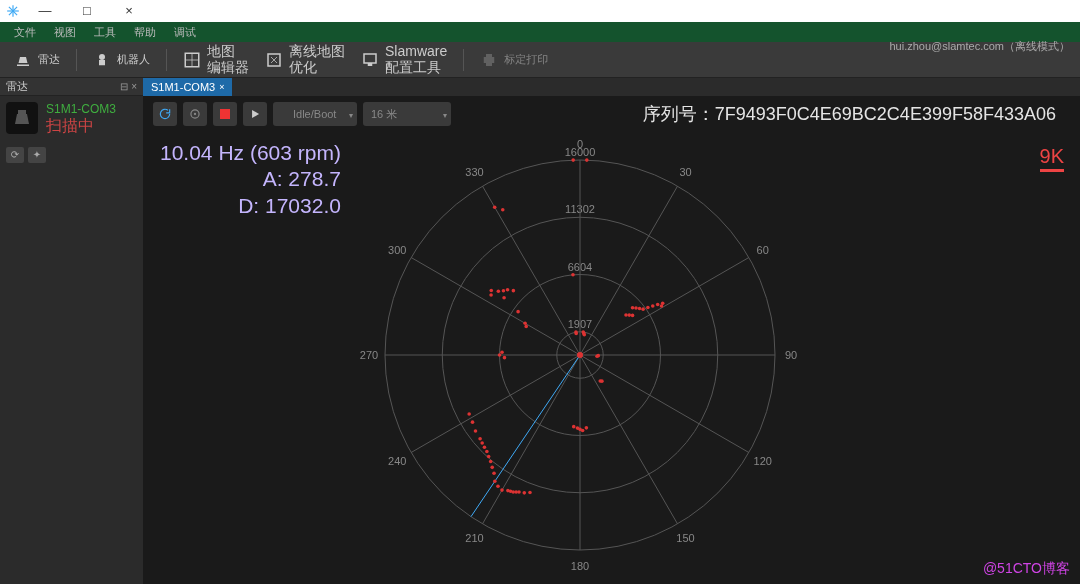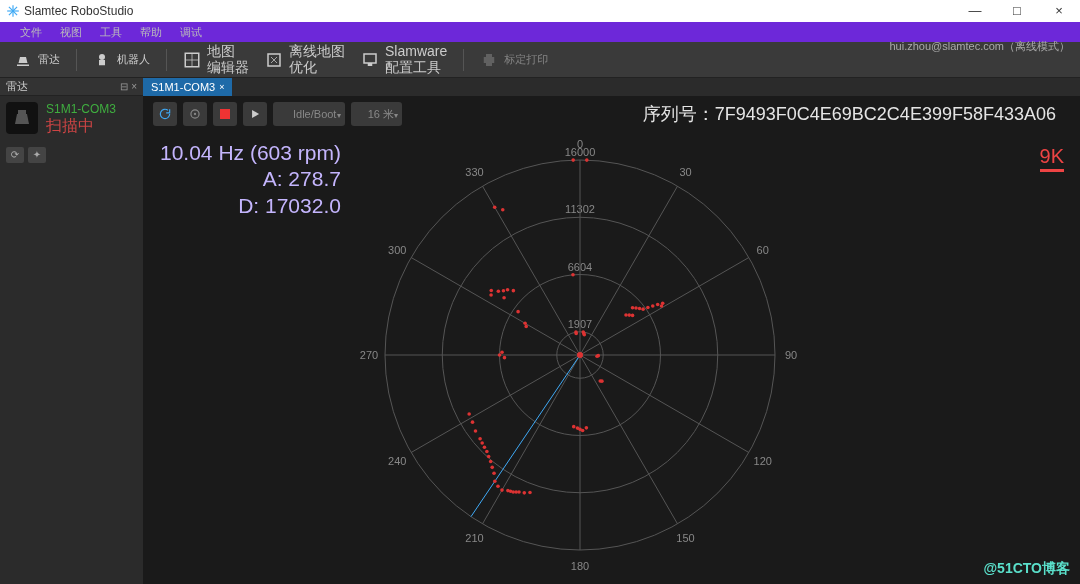--- a/index.html
+++ b/index.html
@@ -6,21 +6,21 @@
   body { width:1080px; height:584px; background:#1a1a1a; color:#ccc; overflow:hidden; position:relative; }
 
   
   .titlebar { height:22px; background:#fff; color:#333; display:flex; align-items:center; font-size:12px; padding-left:6px; }
   .titlebar .logo { width:14px; height:14px; margin-right:4px; display:inline-flex; align-items:center; justify-content:center; }
   .titlebar .logo svg { width:14px; height:14px; }
   .titlebar .title { flex:1; }
   .winbtn { width:42px; height:22px; text-align:center; line-height:22px; font-size:13px; color:#333; }
 
   
-  .menubar { height:20px; background:#6d28d9; display:flex; align-items:center; padding-left:12px; font-size:11px; color:#bbb; gap:2px; }
+  .menubar { height:20px; background:#14532d; display:flex; align-items:center; padding-left:6px; font-size:11px; color:#bbb; gap:2px; }
   .menubar .menu { padding:0 8px; }
   .menubar .right { margin-left:auto; font-size:11px; color:#aaa; padding-right:10px;margin-top:28px; }
 
   
   .toolbar { height:36px; background:#3a3a3a; border-bottom:1px solid #222; display:flex; align-items:center; padding-left:14px; gap:16px; font-size:11px; color:#ccc; }
   .tool { display:flex; align-items:center; gap:6px; }
   .tool .icon { width:18px; height:18px; display:flex; align-items:center; justify-content:center; }
   .tool .labs { line-height:1.1; font-size:14px; }
   .sep { width:1px; height:22px; background:#555; }
 
@@ -57,37 +57,36 @@
 
   .ninek { position:absolute; right:16px; top:145px; color:#e44; font-size:20px; border-bottom:3px solid #e44; padding-bottom:1px;text-align:right;}
 
   .polarwrap { position:absolute; left:260px; top:130px; width:640px; height:430px; }
   .polarwrap svg { width:100%; height:100%; overflow:visible;}
   .angleLabel { font-size:11px; fill:#888; text-anchor:middle;}
   .ringLabel { font-size:11px; fill:#888; text-anchor:middle;}
   .points { fill:#d33; }
   .scanline { stroke:#3fa9f5; stroke-width:1;}
 
-  .watermark { position:absolute; right:10px; bottom:6px; color:#5eead4; font-size:14px; opacity:0.95;font-weight:bold;}
+  .watermark { position:absolute; right:10px; bottom:6px; color:#d946ef; font-size:14px; opacity:0.95;}
 </style>
 </head>
 <body>
 
 <div class="titlebar">
   <span class="logo">
     <svg viewBox="0 0 24 24">
         <g stroke="#3fa9f5" stroke-width="2" fill="none">
           <line x1="12" y1="2" x2="12" y2="22"></line>
           <line x1="2" y1="12" x2="22" y2="12"></line>
           <line x1="5" y1="5" x2="19" y2="19"></line>
           <line x1="19" y1="5" x2="5" y2="19"></line>
         </g>
       </svg>
   </span>
-  <span class="title">Slamtec RoboStudio</span>
   <span class="winbtn">—</span>
   <span class="winbtn">□</span>
   <span class="winbtn">×</span>
 </div>
 
 <div class="menubar">
   <span class="menu">文件</span>
   <span class="menu">视图</span>
   <span class="menu">工具</span>
   <span class="menu">帮助</span>
@@ -210,22 +209,22 @@
           </svg>
       </div>
       <div class="cbtn rec">
           <div class="sq"></div>
         </div>
       <div class="cbtn play">
         <svg viewBox="0 0 24 24">
             <path fill="#ccc" d="M7 5v14l12-7z"></path>
           </svg>
       </div>
-      <div class="ddown" style="width:72px;padding-left:20px;">Idle/Boot</div>
-      <div class="ddown" style="width:51px; text-align:right;">16 米</div>
+      <div class="ddown" style="width:84px;padding-left:20px;">Idle/Boot</div>
+      <div class="ddown" style="width:88px; text-align:left;">16 米</div>
       <div class="serialrow">
         <span>序列号：</span><span>7F9493F0C4E69BC2C4E399F58F433A06</span>
       </div>
     </div>
   </div>
 </div>
 
 <div class="stats">
   <div>10.04 Hz (603 rpm)</div>
   <div>A: 278.7</div>

